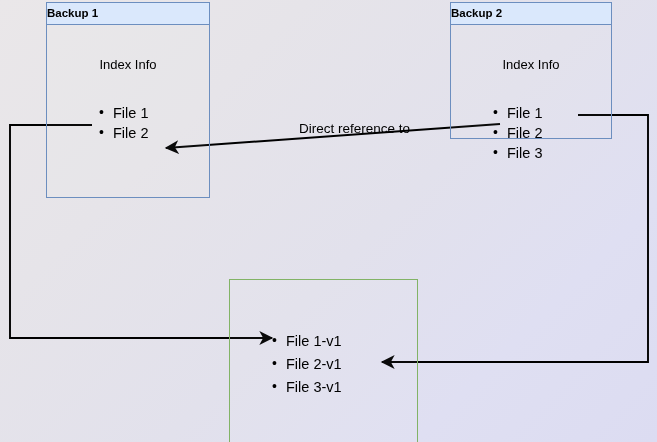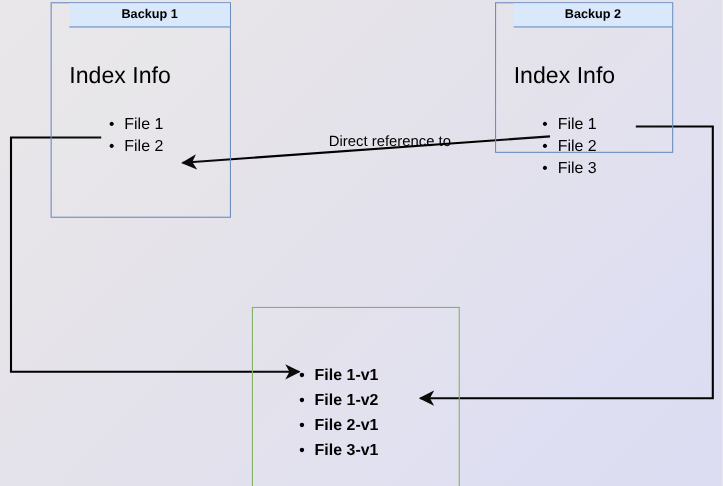--- a/index.html
+++ b/index.html
@@ -34,42 +34,41 @@
     border: 1px solid #6c8ebf;
     background: rgba(255,255,255,0.04);
   }
   .box.green {
     border-color: #82b366;
   }
   .box-header {
     box-sizing: border-box;
     height: 22px;
     line-height: 21px;
-    text-align: center;
     font-size: 11.5px;
     font-weight: bold;
     color: #000000;
     background: #dae8fc;
     border-bottom: 1px solid #6c8ebf;
-    margin-left: 16px;
   }
   .box.green .box-header {
     background: #d5e8d4;
     border-bottom-color: #82b366;
   }
   .box-body {
     position: relative;
     height: calc(100% - 22px);
   }
   .index-label {
     position: absolute;
-    left: 16px;
+    left: 0;
     right: 0;
     top: 32px;
-    font-size: 21px;
+    text-align: center;
+    font-size: 13px;
     color: #000;
   }
   .file-list {
     position: absolute;
     margin: 0;
     padding: 0;
     list-style: none;
     text-align: center;
   }
   .file-list li {
@@ -90,21 +89,21 @@
   }
   
   #backup-1 { left: 46px; top: 2px; width: 164px; height: 196px; }
   #backup-1 .file-list { left: 52px; top: 78px; }
   
   #backup-2 { left: 450px; top: 2px; width: 162px; height: 137px; }
   #backup-2 .file-list { left: 42px; top: 78px; }
   
   #dedup-box { left: 229px; top: 279px; width: 189px; height: 166px; }
   #dedup-box .file-list { left: 42px; top: 50px; }
-  #dedup-box .file-list li { line-height: 23px; font-weight: bold; }
+  #dedup-box .file-list li { line-height: 23px; }
 
   
   #edge-caption {
     position: absolute;
     left: 248px;
     top: 121px;
     width: 162px;
     text-align: right;
     font-size: 13.5px;
     line-height: 16px;
@@ -150,21 +149,20 @@
         <li>File 2</li>
         <li>File 3</li>
       </ul>
     </div>
   </div>
 
   <div class="box green" id="dedup-box">
     <div class="box-body">
       <ul class="file-list">
         <li>File 1-v1</li>
-        <li>File 1-v2</li>
         <li>File 2-v1</li>
         <li>File 3-v1</li>
       </ul>
     </div>
   </div>
 
   <div id="edge-caption">
     <div>Direct reference to</div>
   </div>
 

